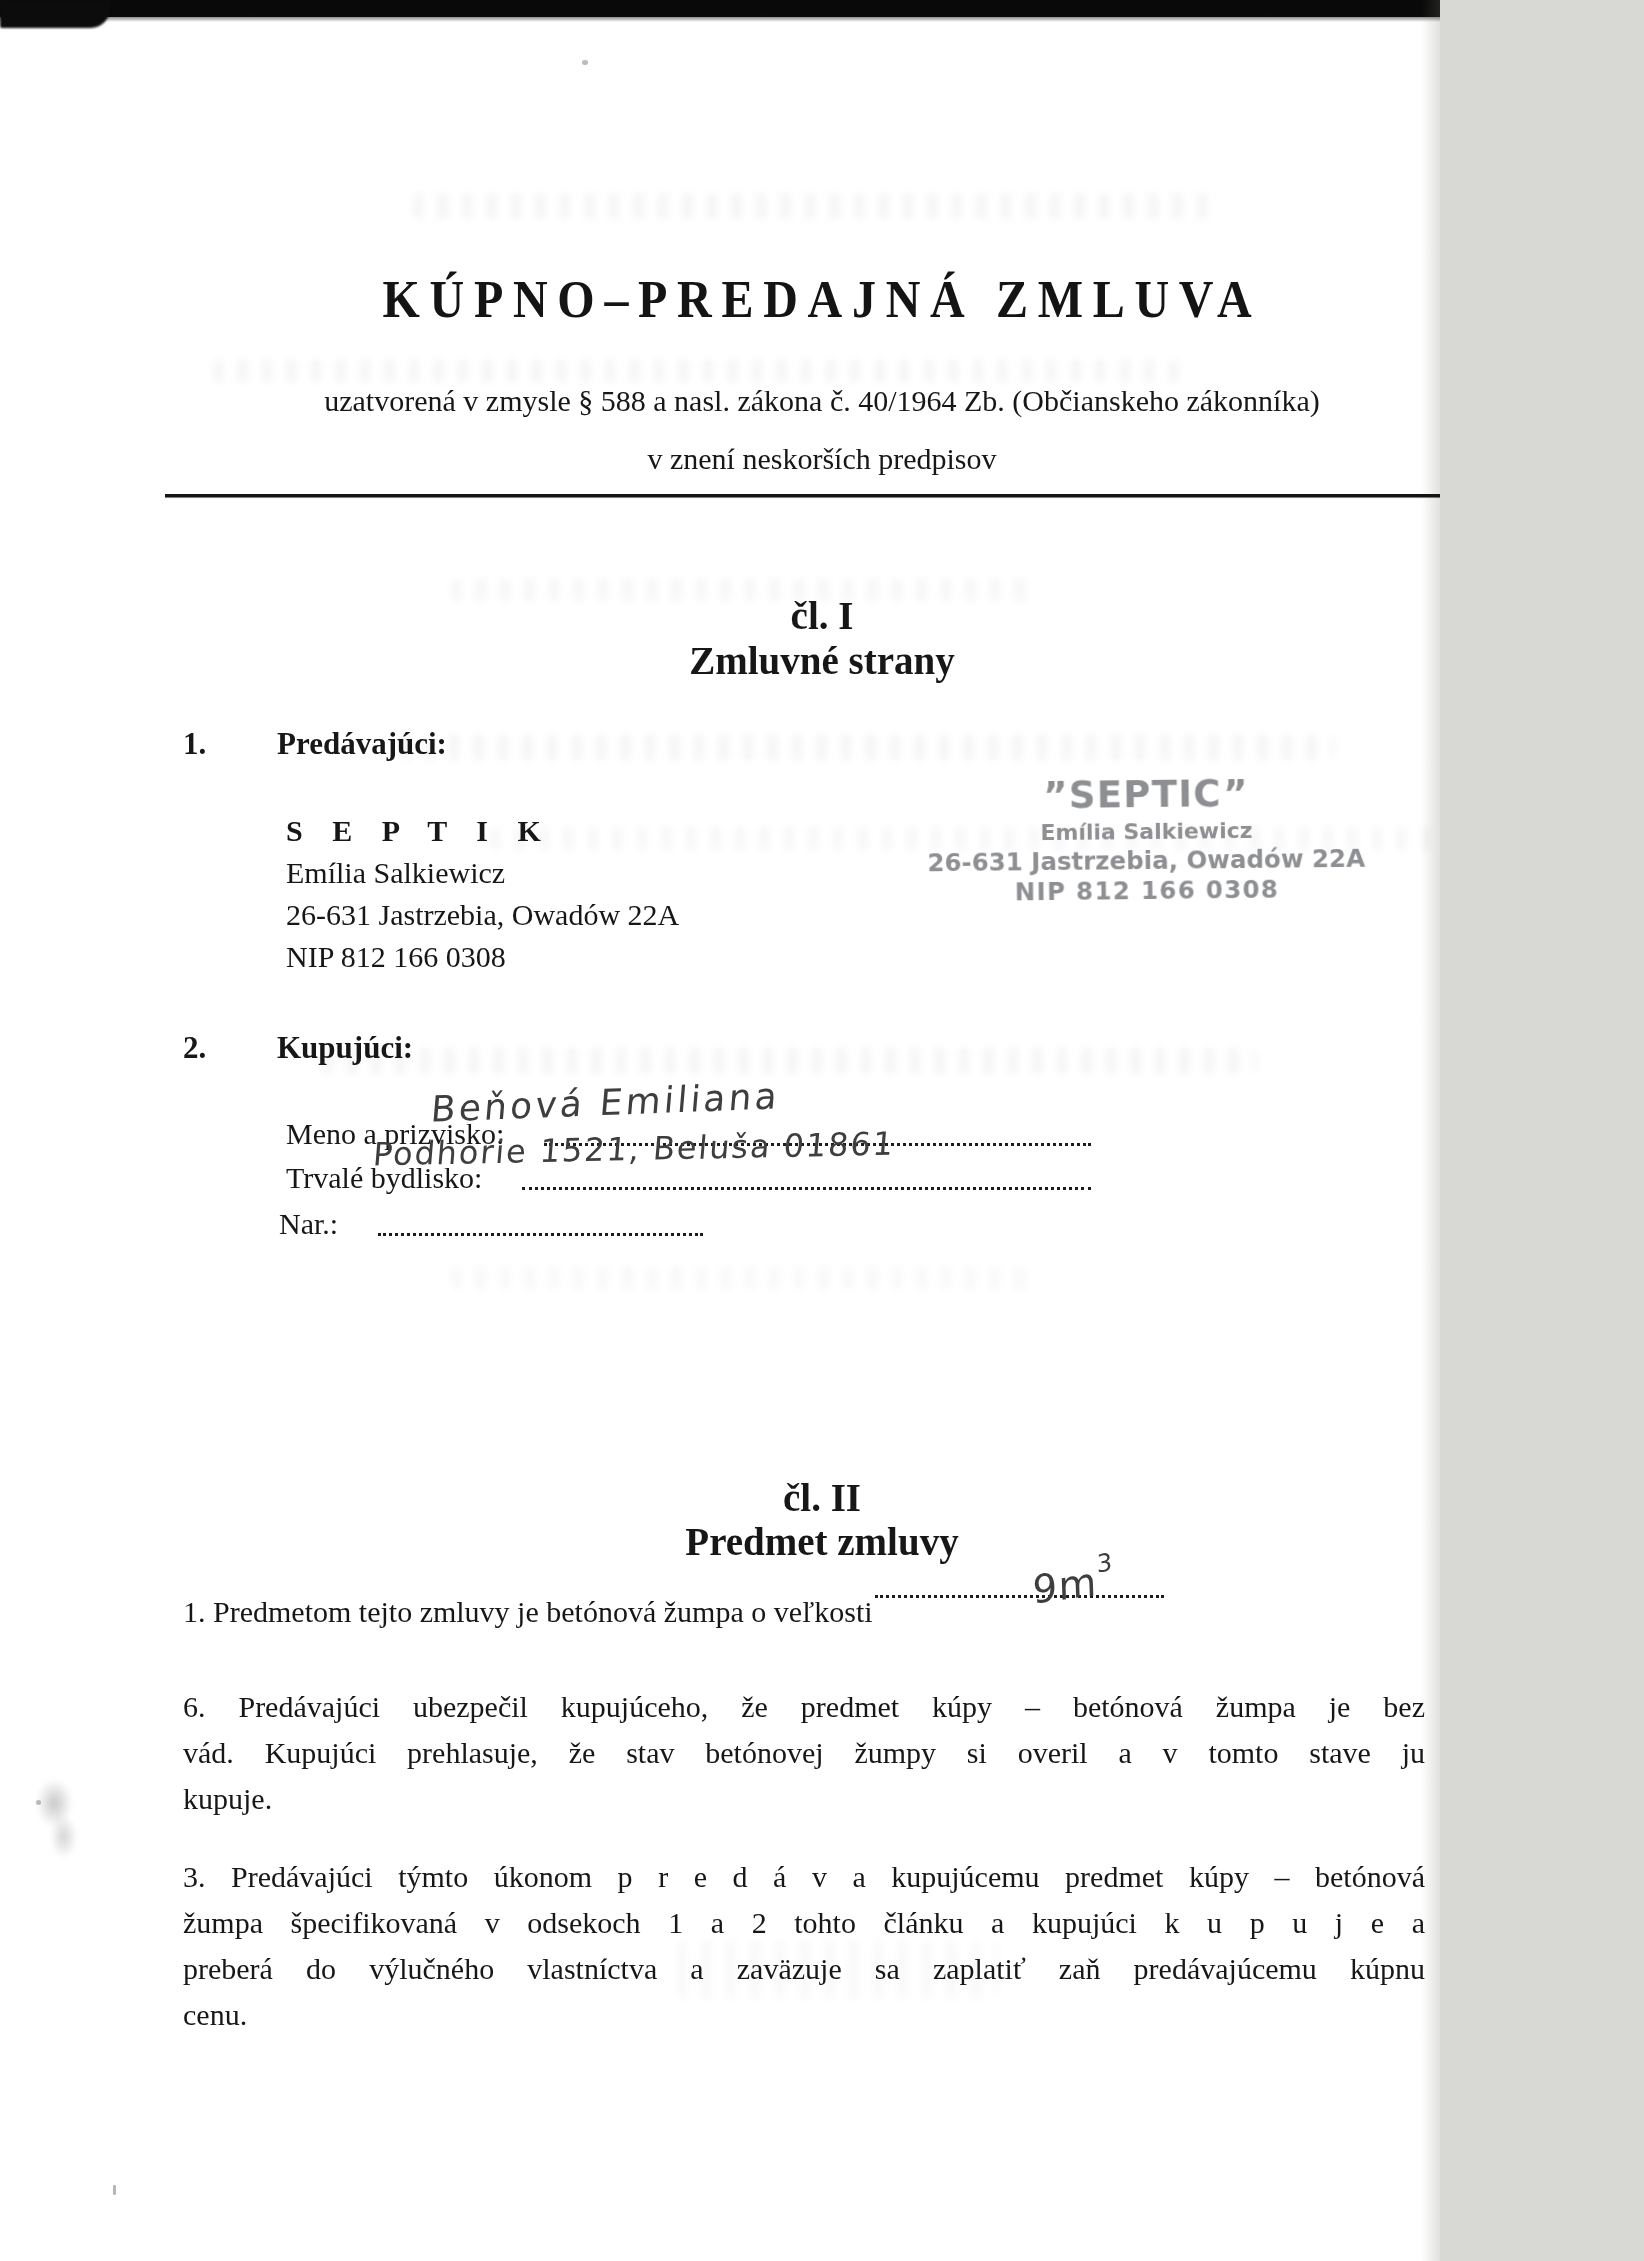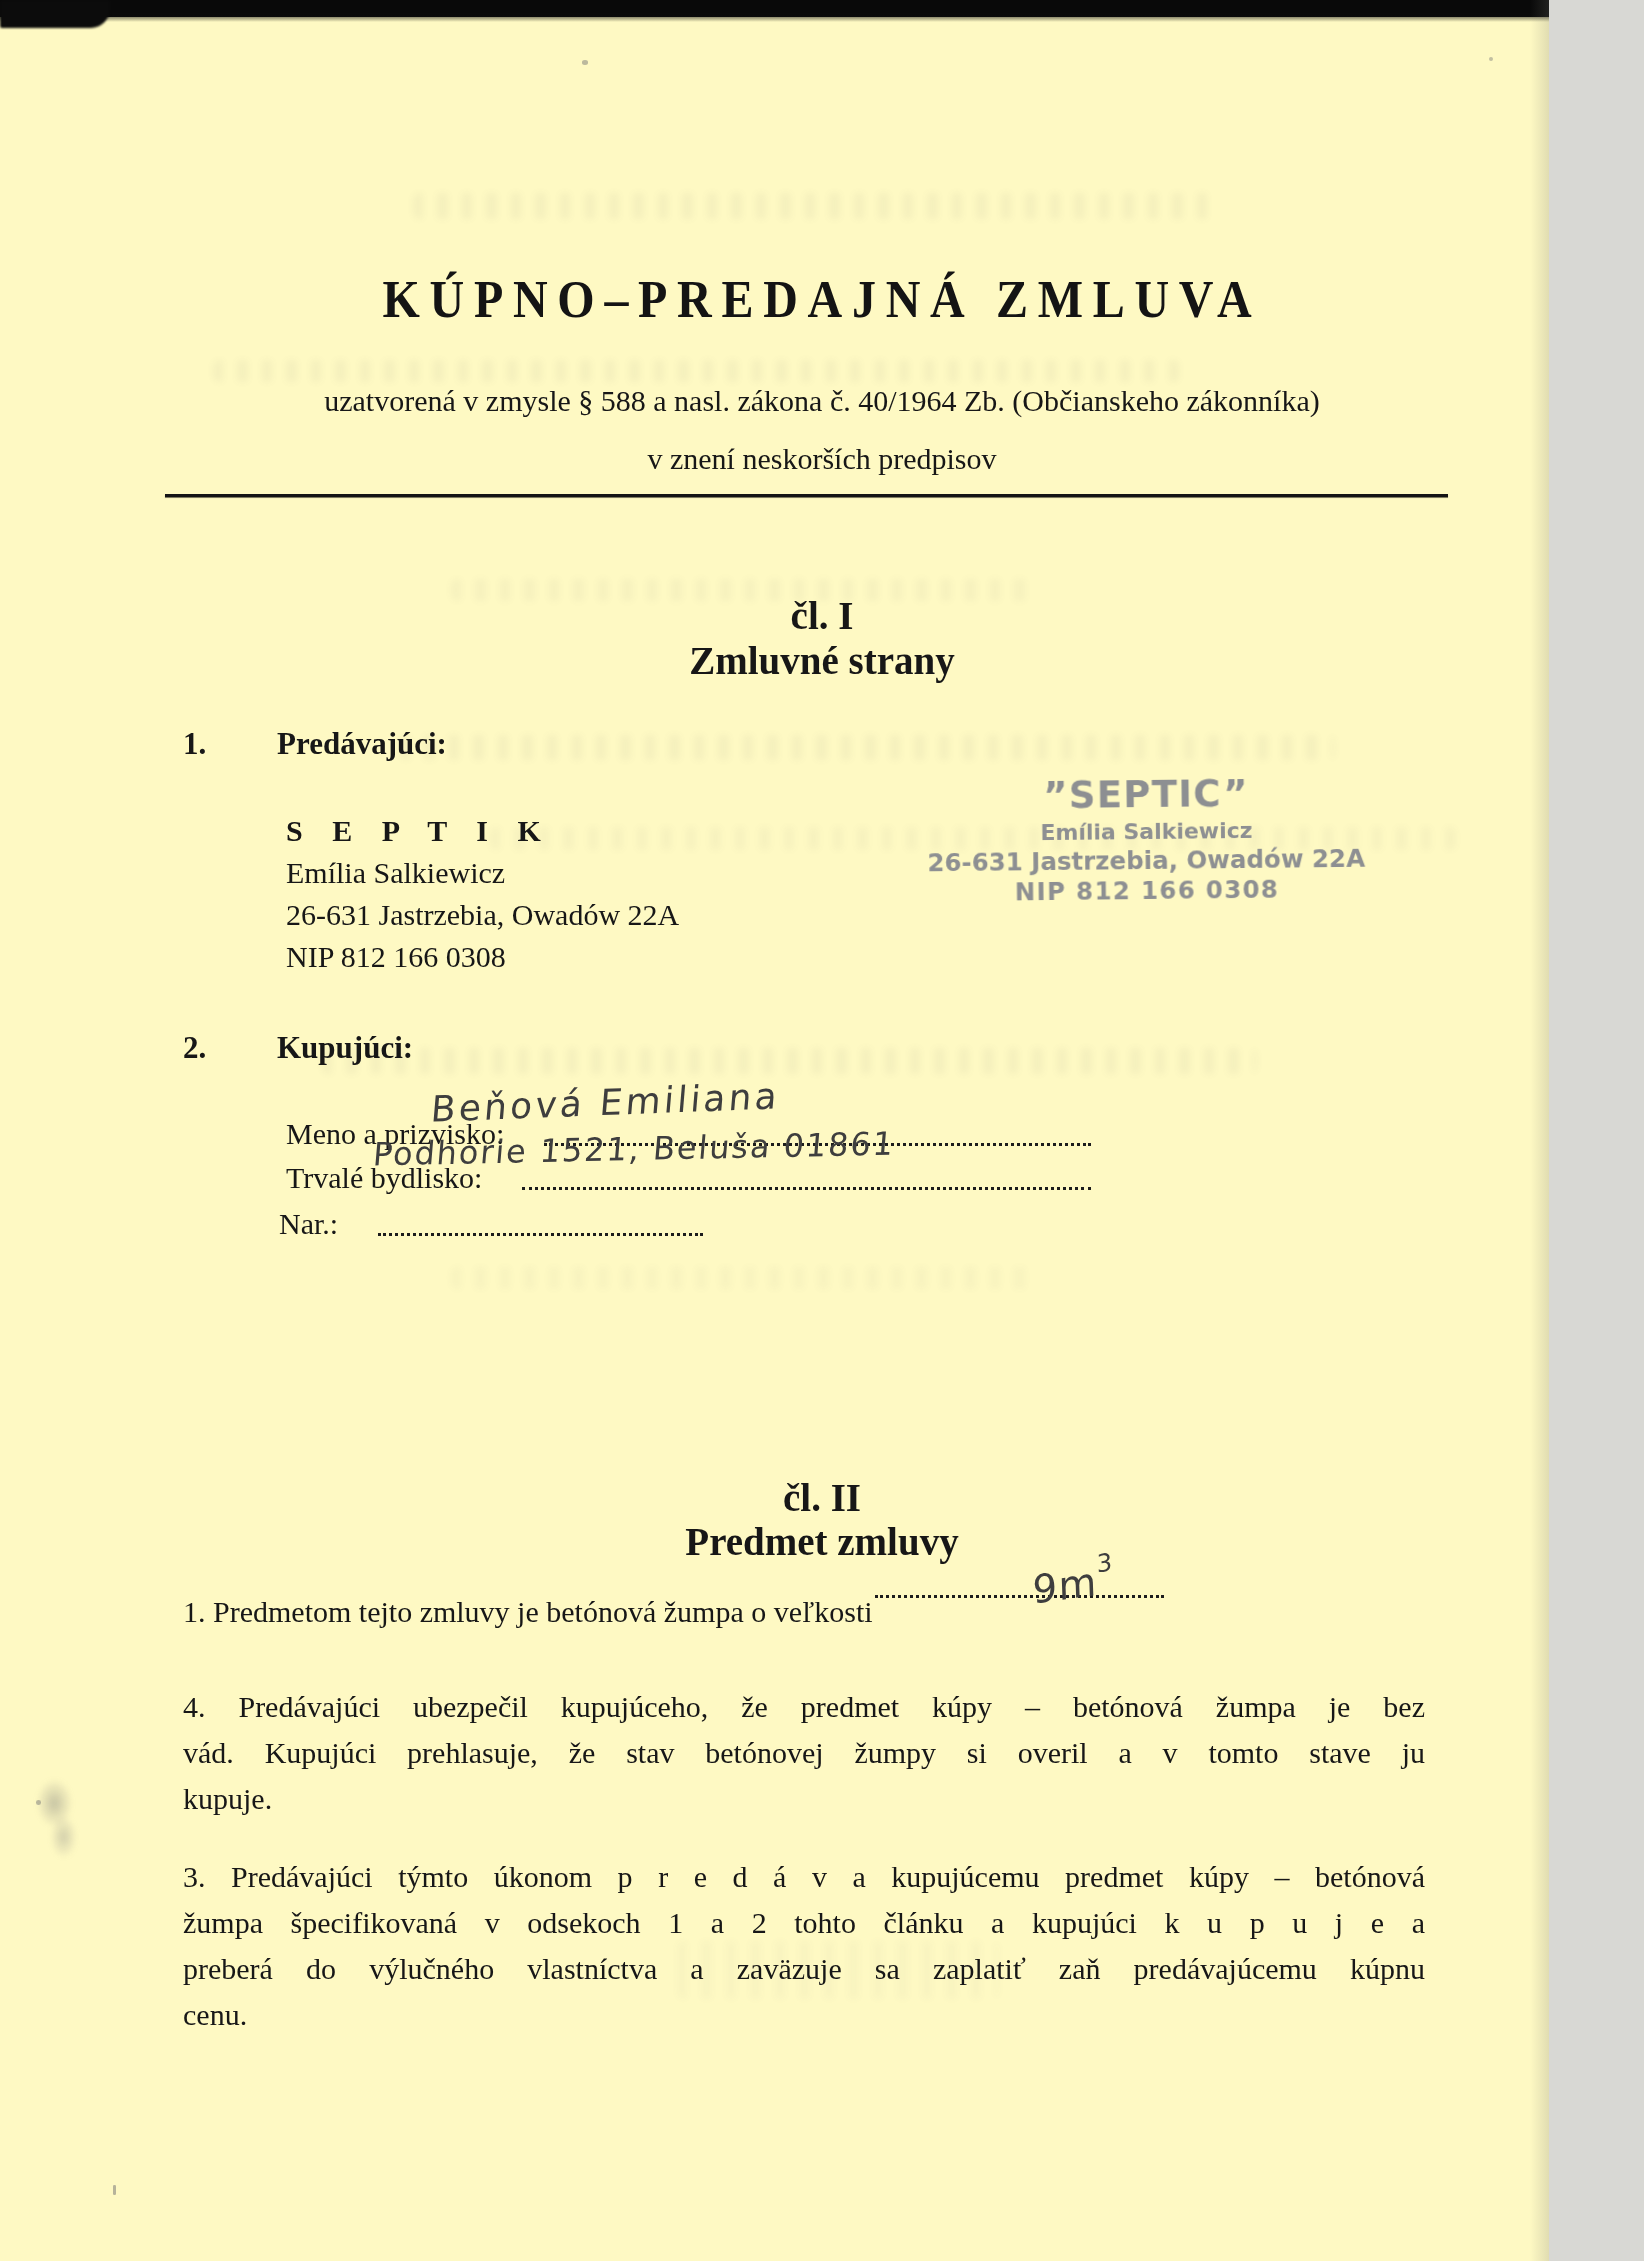--- a/index.html
+++ b/index.html
@@ -1,19 +1,19 @@
 <!DOCTYPE html>
 <html style="font-size:10.3px"><head>
 <meta charset="utf-8">
 <style>
   html,body{margin:0;padding:0;background:#d8d8d4;}
   .page{
     position:relative;
-    width:1549px;height:2261px;
-    background:#fef9c3;
+    width:1440px;height:2261px;
+    background:#ffffff;
     overflow:hidden;
     font-family:"Liberation Serif", serif;
     color:#171717;
   }
   
   .top-strip{position:absolute;left:0;top:0;width:1644px;height:17px;background:#090909;}
   .top-strip-blur{position:absolute;left:0;top:13px;width:1644px;height:9px;
     background:linear-gradient(180deg,rgba(10,10,10,.85),rgba(10,10,10,0));}
   .corner-blob{position:absolute;left:0;top:0;width:110px;height:28px;background:#0c0c0c;
     border-radius:0 0 19.3px 2.6px;filter:blur(1.3px);}
@@ -171,21 +171,21 @@
 
   <div class="abs clause1">
     <span>1. Predmetom tejto zmluvy je betónová žumpa o veľkosti</span>
     <span class="dots"></span>
   </div>
   <div class="handwrite hw-vol">
     <span>9m</span><sup>3</sup>
   </div>
 
   <div class="abs para p2">
-    <div class="jline">4. Predávajúci ubezpečil kupujúceho, že predmet kúpy – betónová žumpa je bez</div>
+    <div class="jline">6. Predávajúci ubezpečil kupujúceho, že predmet kúpy – betónová žumpa je bez</div>
     <div class="jline">vád. Kupujúci prehlasuje, že stav betónovej žumpy si overil a v tomto stave ju</div>
     <div class="lastline">kupuje.</div>
   </div>
 
   <div class="abs para p3">
     <div class="jline">3. Predávajúci týmto úkonom  p r e d á v a  kupujúcemu predmet  kúpy – betónová</div>
     <div class="jline">žumpa  špecifikovaná v odsekoch 1 a 2 tohto článku a kupujúci    k u p u j e    a</div>
     <div class="jline">preberá do výlučného vlastníctva a zaväzuje sa zaplatiť zaň predávajúcemu kúpnu</div>
     <div class="lastline">cenu.</div>
   </div>

